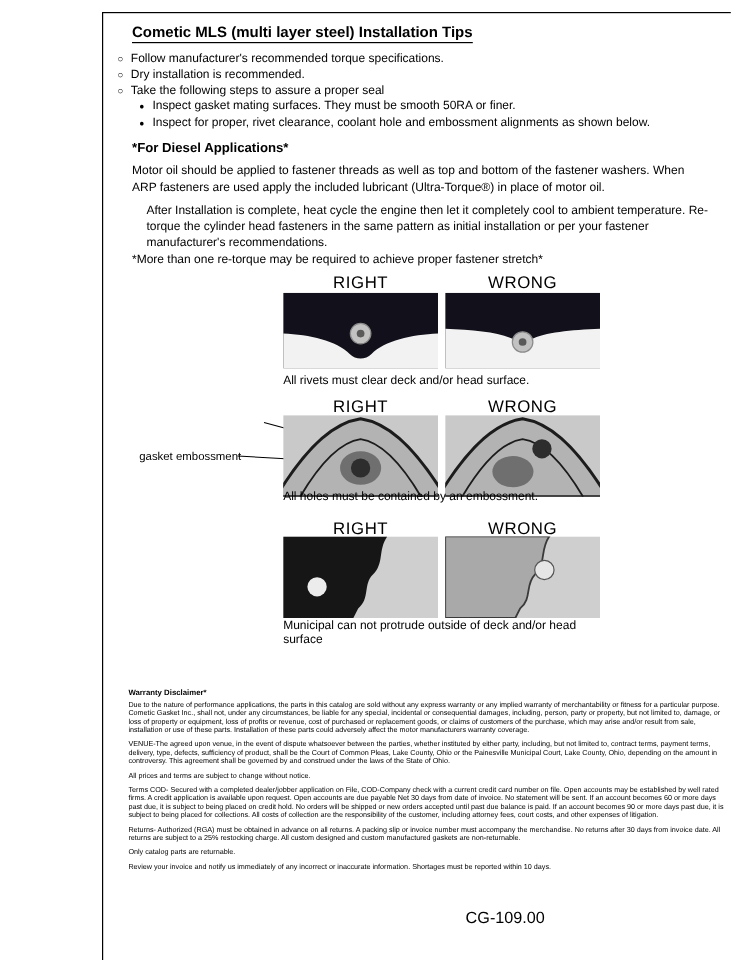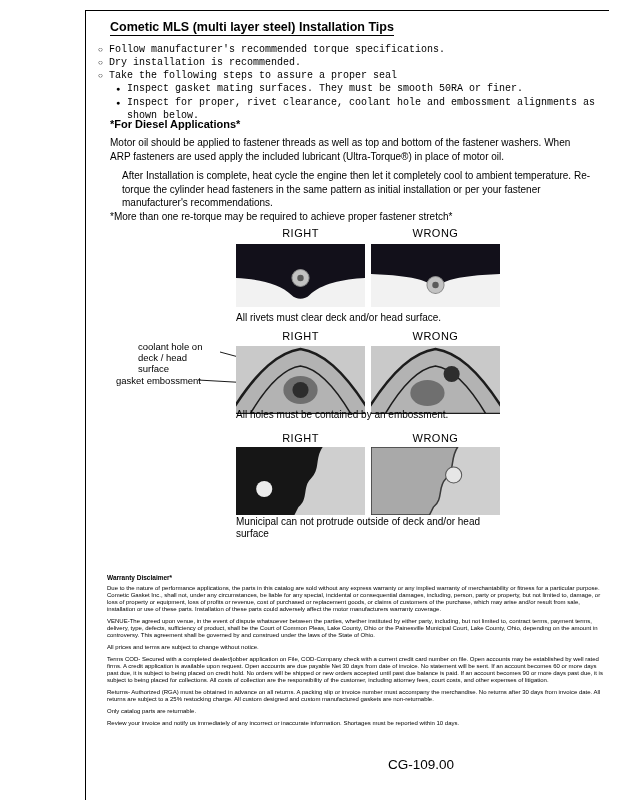--- a/index.html
+++ b/index.html
@@ -7,32 +7,32 @@
     position:relative;width:618px;height:800px;background:#ffffff;
     font-family:"Liberation Sans", sans-serif;color:#000;overflow:hidden;padding-left:48px;
   }
   .rule-top{position:absolute;left:85px;top:10px;width:524px;border-top:1.5px solid #000;}
   .rule-left{position:absolute;left:85px;top:10px;height:790px;border-left:1.5px solid #000;}
 
   .title{position:absolute;left:110px;top:20px;font-size:12.5px;font-weight:bold;
     border-bottom:1px solid #000;padding-bottom:1px;}
 
   .tips{position:absolute;left:98px;top:43px;width:500px;font-size:10px;line-height:13px;}
-  .b-row{display:flex;font-family:Liberation Mono, monospace;}
+  .b-row{display:flex;}
   .b-row .mk{width:11px;flex:0 0 11px;font-size:8px;line-height:13px;}
   .mk-hollow::before{content:"○";}
   .mk-solid::before{content:"●";font-size:7px;}
   .sub{margin-left:18px;}
 
   .diesel-head{position:absolute;left:110px;top:118px;font-size:11px;font-weight:bold;}
   .para1{position:absolute;left:110px;top:136px;width:478px;font-size:10px;line-height:13.5px;}
   .para2{position:absolute;left:110px;top:169px;width:486px;font-size:10px;line-height:13.5px;margin-left:12px;}
   .note{position:absolute;left:110px;top:211px;width:486px;font-size:10px;}
 
-  .dg-head{position:absolute;width:129px;text-align:center;font-size:11px;letter-spacing:.5px;}
+  .dg-head{position:absolute;width:129px;text-align:center;font-size:14px;letter-spacing:.5px;}
   .dg-img{position:absolute;width:129px;}
   .dg-img svg{display:block;width:129px;height:100%;}
   .cap{position:absolute;left:236px;font-size:10px;line-height:12px;}
 
   .lbl{position:absolute;font-size:9.5px;line-height:11px;}
   .leader{position:absolute;left:196px;top:344px;width:110px;height:50px;pointer-events:none;}
 
   .disc{position:absolute;left:107px;top:574px;width:501px;font-size:6px;line-height:7px;}
   .disc .dh{font-weight:bold;font-size:6.5px;margin:0 0 4px 0;}
   .disc p{margin:0 0 5px 0;}
@@ -92,24 +92,20 @@
       <path d="M0,30 C24,31 46,33 57,39 C62,42 66,42 71,39 C82,33 104,31 128,30 L128,63 L0,63 Z" fill="#f2f2f2"></path>
       <circle cx="64" cy="41" r="8.5" fill="#c2c2c2" stroke="#8a8a8a" stroke-width="1"></circle>
       <circle cx="64" cy="41" r="3.2" fill="#5a5a5a"></circle>
     </svg>
   </div>
   <div class="cap" style="top:312px;width:260px;">All rivets must clear deck and/or head surface.</div>
 
   <div class="dg-head" style="left:236px;top:330px;">RIGHT</div>
   <div class="dg-head" style="left:371px;top:330px;">WRONG</div>
 
-  <div class="lbl" style="left:138px;top:341px;width:82px;">
-    <div>coolant hole on</div>
-    <div>deck / head surface</div>
-  </div>
   <div class="lbl" style="left:116px;top:375px;width:90px;">gasket embossment</div>
 
   <svg class="leader">
     <line x1="24" y1="8" x2="98" y2="28" stroke="#000" stroke-width="0.9"></line>
     <line x1="2" y1="36" x2="90" y2="41" stroke="#000" stroke-width="0.9"></line>
   </svg>
 
   <div class="dg-img" style="left:236px;top:346px;height:68px;">
     <svg viewBox="0 0 128 68" preserveAspectRatio="none">
       <rect width="128" height="68" fill="#c9c9c9"></rect>

